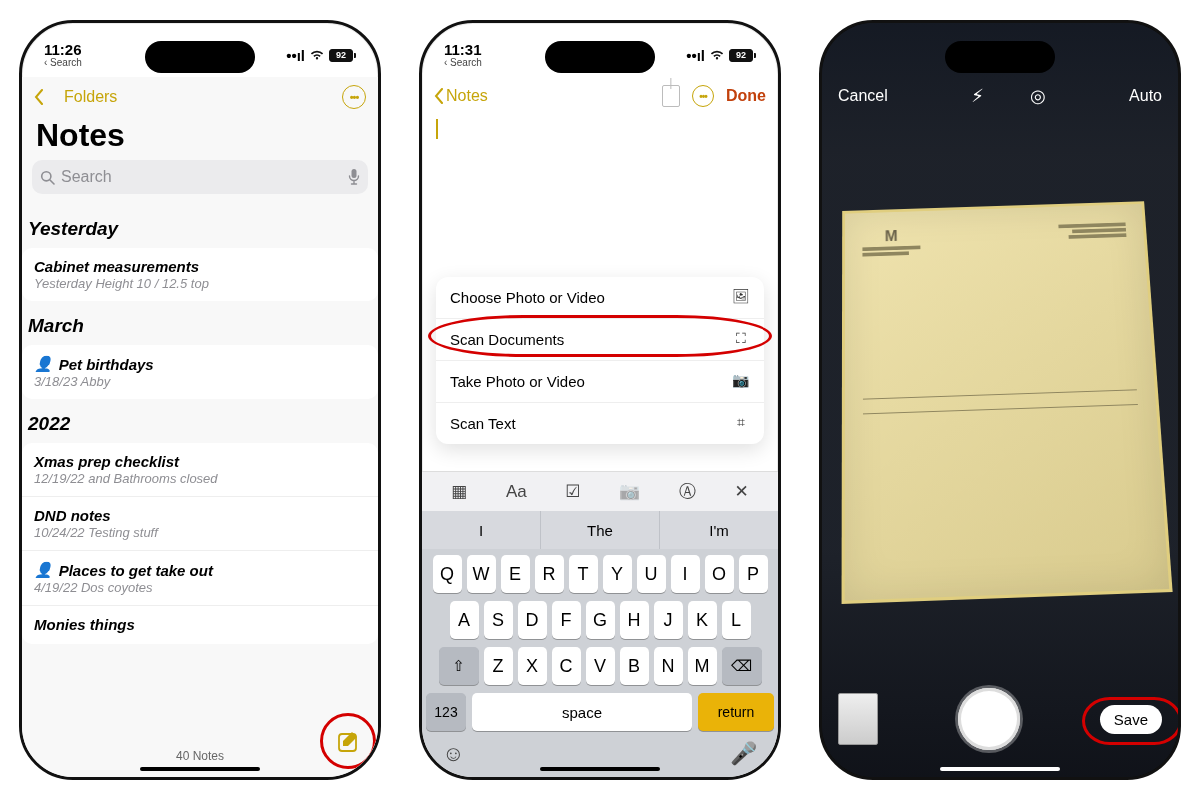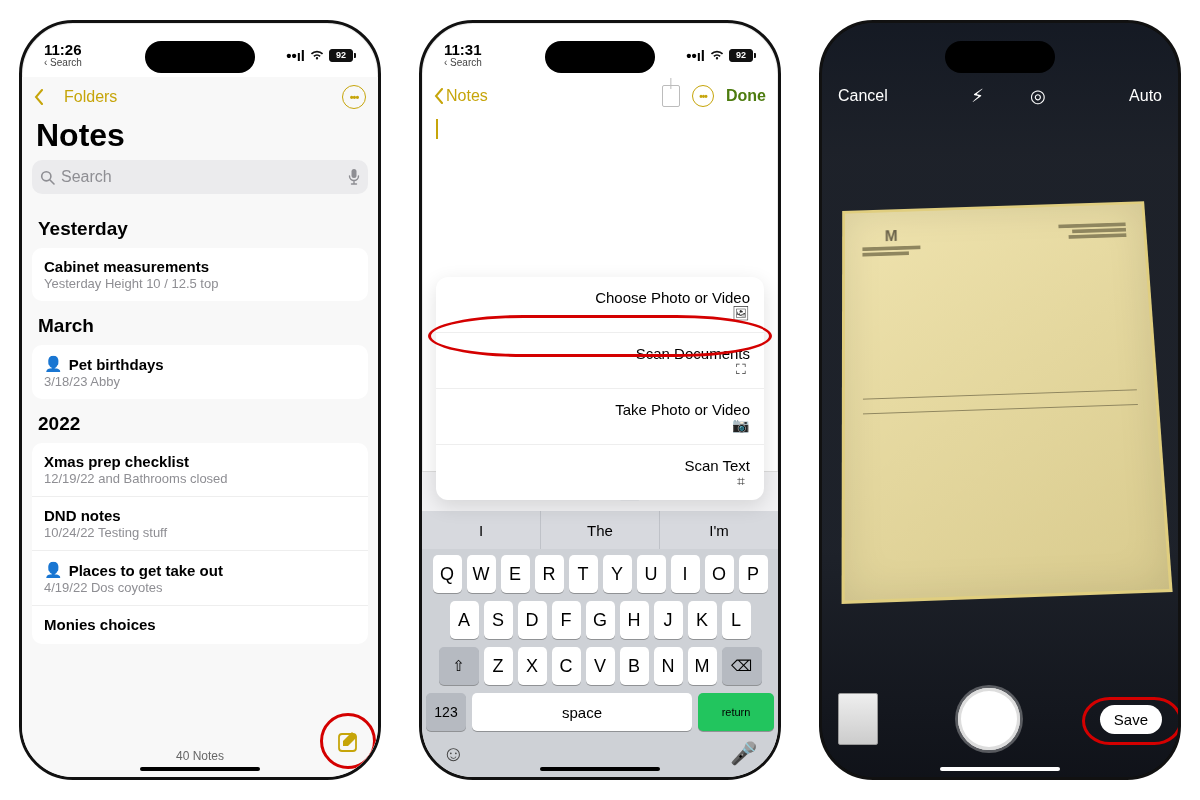--- a/index.html
+++ b/index.html
@@ -17,61 +17,61 @@
   .batt-body { width:24px; height:13px; border:1.2px solid #111; border-radius:3px; position:relative; display:flex; align-items:center; justify-content:center; font-size:9px; font-weight:700; background:#111; color:#fff; }
   .batt-tip { width:2px; height:5px; background:#111; border-radius:0 1px 1px 0; }
   
   .p1-content { position:absolute; top:54px; left:0; right:0; bottom:0; display:flex; flex-direction:column; background:#f8f8f8; }
   .p1-nav { display:flex; align-items:center; justify-content:space-between; padding:8px 12px 4px; }
   .p1-back { color:#c6a50a; font-size:16px; display:flex; align-items:center; gap:20px; }
   .p1-more { width:24px; height:24px; border:1.5px solid #c6a50a; border-radius:50%; display:flex; align-items:center; justify-content:center; color:#c6a50a; font-size:11px; letter-spacing:-1px; font-weight:700; }
   .p1-title { font-size:32px; font-weight:700; padding:4px 14px 6px; }
   .p1-search { margin:0 10px 10px; background:#ebebed; border-radius:10px; height:34px; display:flex; align-items:center; padding:0 8px; color:#8e8e93; font-size:16px; gap:6px; }
   .p1-search .sp { flex:1; }
-  .p1-list { flex:1; overflow:hidden; padding:0 10px; }
+  .p1-list { flex:1; overflow:hidden; padding:0 0;font-style:italic; }
   .section-h { font-size:19px; font-weight:700; padding:14px 6px 8px; }
   .card { background:#fff; border-radius:10px; }
   .row { padding:10px 12px; border-bottom:1px solid #eee; }
   .row:last-child { border-bottom:none; }
   .row .title { font-size:15px; font-weight:600; display:flex; align-items:center; gap:6px; }
   .row .sub { font-size:13px; color:#8e8e93; margin-top:1px; }
   .p1-footer { position:absolute; bottom:14px; left:0; right:0; text-align:center; font-size:12px; color:#666; z-index:5; }
   .compose { position:absolute; bottom:22px; right:16px; width:26px; height:26px; z-index:10; }
   .red-circle { position:absolute; border:3px solid #d40000; border-radius:50%; pointer-events:none; z-index:40; }
   
   .p2-content { position:absolute; top:54px; left:0; right:0; bottom:0; display:flex; flex-direction:column; }
   .p2-nav { display:flex; align-items:center; justify-content:space-between; padding:8px 12px 6px; }
   .p2-back { color:#c6a50a; font-size:16px; display:flex; align-items:center; gap:2px; }
   .p2-right { display:flex; align-items:center; gap:12px; }
   .p2-share { width:18px; height:22px; border:1.3px solid #bcbcbc; border-radius:2px; position:relative; }
   .p2-share::before { content:""; position:absolute; top:-8px; left:50%; transform:translateX(-50%); width:1.3px; height:11px; background:#bcbcbc; }
   .p2-more { width:22px; height:22px; border:1.5px solid #c6a50a; border-radius:50%; display:flex; align-items:center; justify-content:center; color:#c6a50a; font-size:10px; letter-spacing:-1px; font-weight:700; }
-  .p2-done { color:#4d7c0f; font-size:16px; font-weight:600; }
+  .p2-done { color:#c2410c; font-size:16px; font-weight:600; }
   .p2-body { flex:1; position:relative; }
   .cursor { position:absolute; top:6px; left:14px; width:1.5px; height:20px; background:#c6a50a; }
   .p2-menu { position:absolute; left:14px; right:14px; top:164px; background:#fff; border-radius:12px; box-shadow:0 6px 20px rgba(0,0,0,0.12); overflow:hidden; z-index:50; }
-  .p2-menu .mrow { display:flex; align-items:flex-end; justify-content:space-between; padding:12px 14px; font-size:15px; border-bottom:1px solid #eee;flex-direction:column; }
+  .p2-menu .mrow { display:flex; align-items:flex-start; justify-content:space-between; padding:12px 14px; font-size:15px; border-bottom:1px solid #eee; }
   .p2-menu .mrow:last-child { border-bottom:none; }
   .mrow .micon { width:18px; height:14px; display:flex; align-items:center; justify-content:center; font-size:14px; color:#333; }
   .red-oval { position:absolute; border:3px solid #d40000; border-radius:50%/90%; pointer-events:none; z-index:60; }
   .kbd-wrap { position:absolute; bottom:0; left:0; right:0; }
   .kbd-toolbar { height:40px; background:#f1f1f3; display:flex; align-items:center; justify-content:space-around; padding:0 10px; border-top:1px solid #ddd; font-size:17px; color:#444; }
   .kbd-toolbar .dim { opacity:.35; }
   .kbd-suggest { height:38px; background:#d7d9de; display:flex; align-items:stretch; }
   .kbd-suggest .sug { flex:1; display:flex; align-items:center; justify-content:center; font-size:15px; border-right:1px solid #bfc2c8; }
   .kbd-suggest .sug:last-child { border-right:none; }
   .kbd { background:#ced1d6; padding:6px 4px 4px; }
   .krow { display:flex; justify-content:center; gap:5px; margin-bottom:8px; }
   .key { background:#fff; border-radius:5px; box-shadow:0 1px 0 rgba(0,0,0,.3); height:38px; display:flex; align-items:center; justify-content:center; font-size:18px; flex:0 0 29px; }
   .key.wide { flex:0 0 40px; background:#b6bac1; font-size:15px; }
   .krow.spaced { padding:0 16px; }
   .krow.bot { gap:6px; }
   .key.num { flex:0 0 40px; background:#b6bac1; font-size:14px; }
   .key.space { flex:1; font-size:15px; }
-  .key.ret { flex:0 0 76px; background:#22c55e; font-size:11px; }
+  .key.ret { flex:0 0 76px; background:#eab308; font-size:14px; }
   .kbd-bottom { display:flex; justify-content:space-between; align-items:center; padding:2px 16px 6px; color:#444; font-size:22px; }
   
   .p3-content { position:absolute; inset:0; background:linear-gradient(180deg, rgba(20,25,35,0.92) 0%, rgba(20,25,35,0.05) 18%, rgba(20,25,35,0.05) 70%, rgba(10,12,18,0.7) 100%), #1e222a; }
   .p3-nav { position:absolute; top:62px; left:0; right:0; display:flex; align-items:center; justify-content:space-between; padding:0 16px; color:#fff; font-size:16px; z-index:20; }
   .p3-nav .mid { display:flex; gap:46px; font-size:18px; }
   .doc-scan { position:absolute; top:170px; left:20px; right:20px; height:400px; transform:perspective(900px) rotateX(12deg) rotateZ(-2deg); background:linear-gradient(145deg,#efe3ae,#d9cb8e); border:3px solid #e0ce7f; box-shadow: inset 0 0 40px rgba(0,0,0,.1); padding:18px; }
   .doc-scan .dh { display:flex; justify-content:space-between; font-size:10px; color:#7a7155; }
   .doc-scan .logo { font-weight:800; font-size:16px; color:#6a624a; }
   .doc-scan .dbar { height:1px; background:#8f865f; margin:14px 0; }
   .p3-bottom { position:absolute; bottom:18px; left:0; right:0; height:80px; display:flex; align-items:center; justify-content:space-between; padding:0 16px; z-index:20; }
@@ -156,21 +156,21 @@
           <div class="sub">10/24/22  Testing stuff</div>
         </div>
         <div class="row">
           <div class="title">
               <span>👤</span>
               <span>Places to get take out</span>
             </div>
           <div class="sub">4/19/22  Dos coyotes</div>
         </div>
         <div class="row">
-          <div class="title">Monies choices</div>
+          <div class="title">Monies things</div>
           <div class="sub"></div>
         </div>
       </div>
     </div>
 
     <div class="compose">
       <svg width="26" height="26" viewBox="0 0 26 26">
           <rect x="3" y="5" width="17" height="17" rx="3" stroke="#c6a50a" stroke-width="1.8" fill="none"></rect>
           <path d="M16 3l5 5-9 9H7v-5z" fill="#c6a50a"></path>
         </svg>

